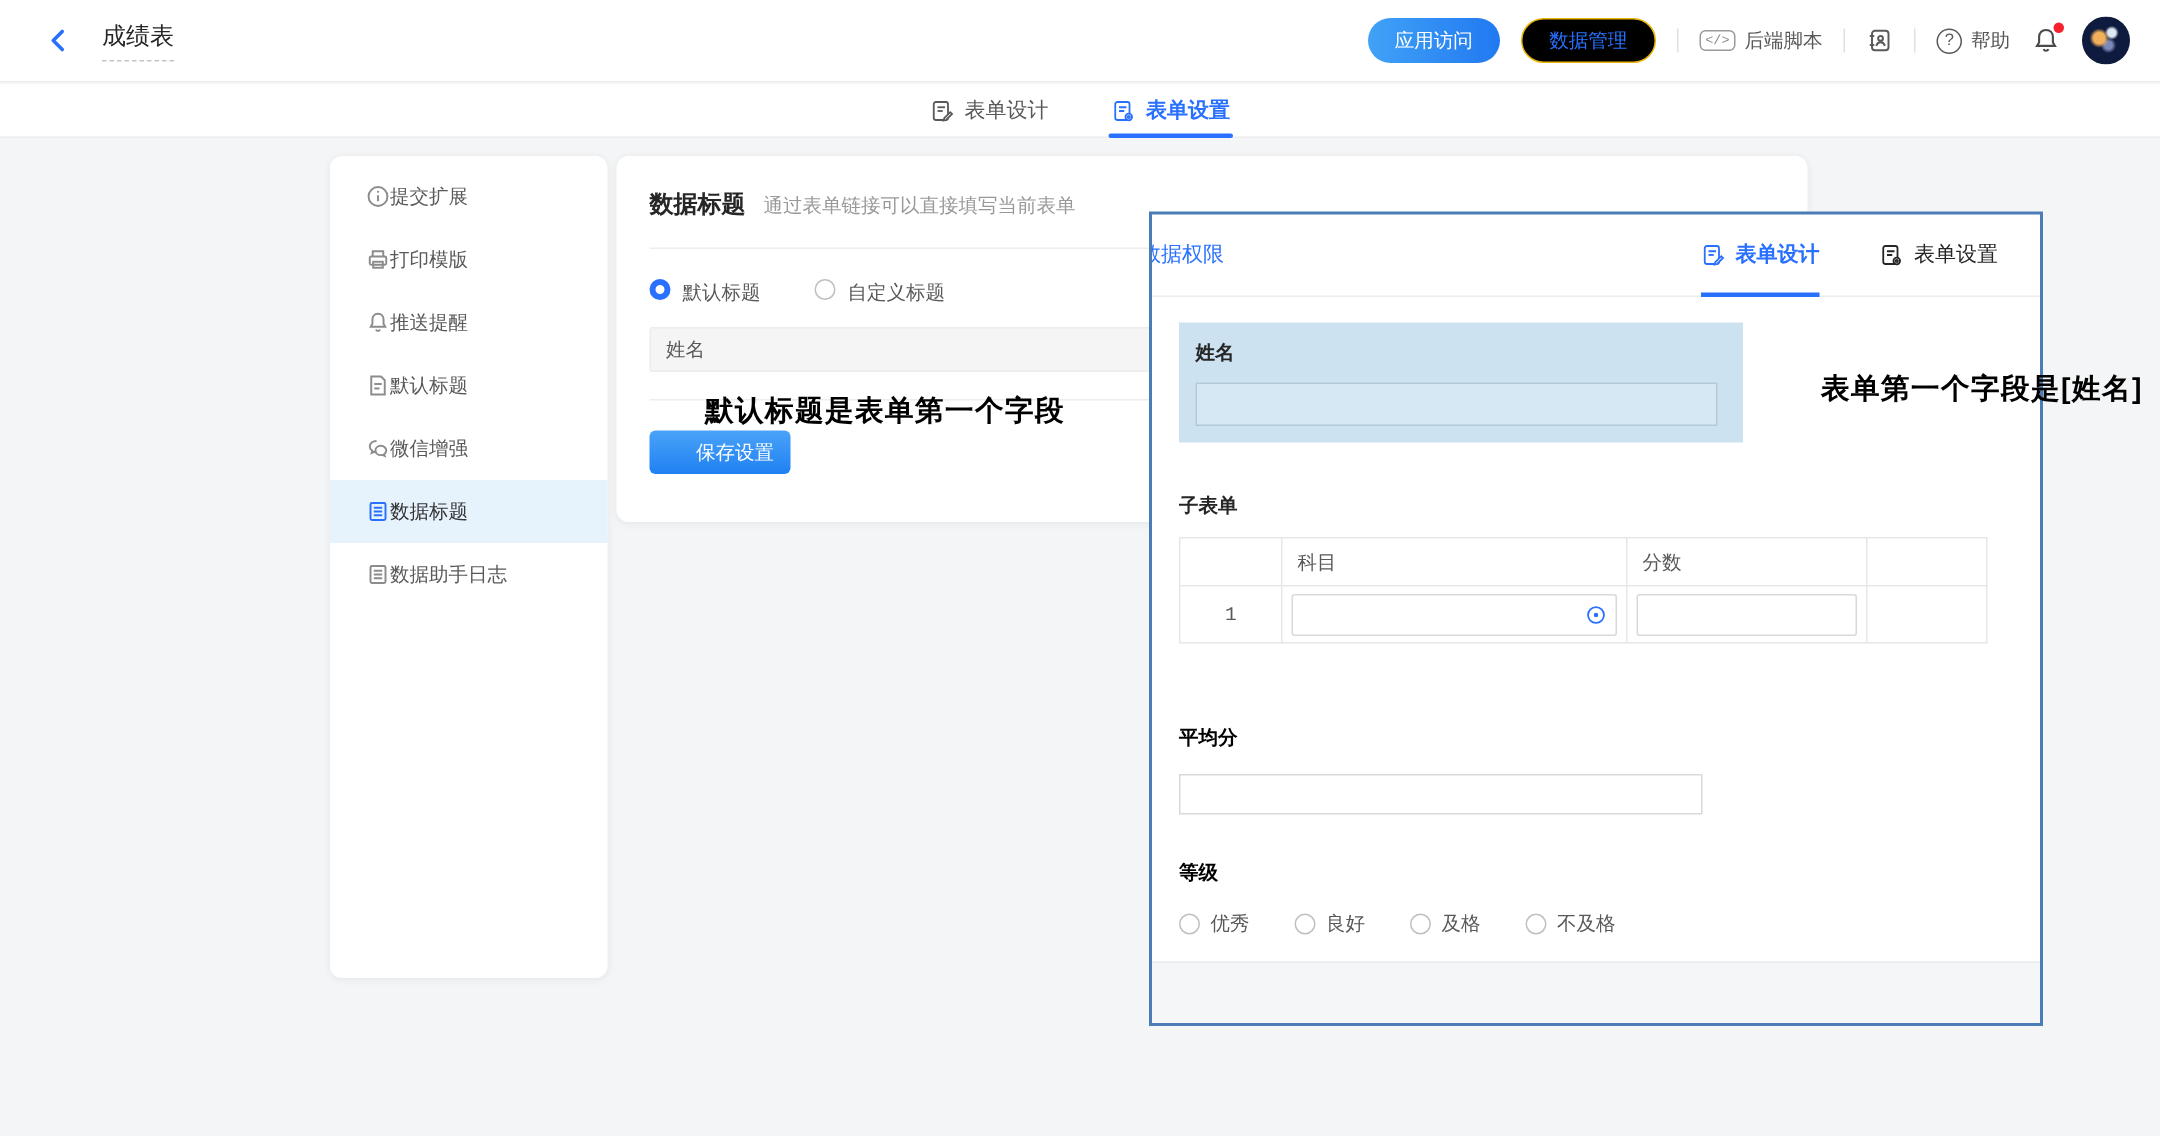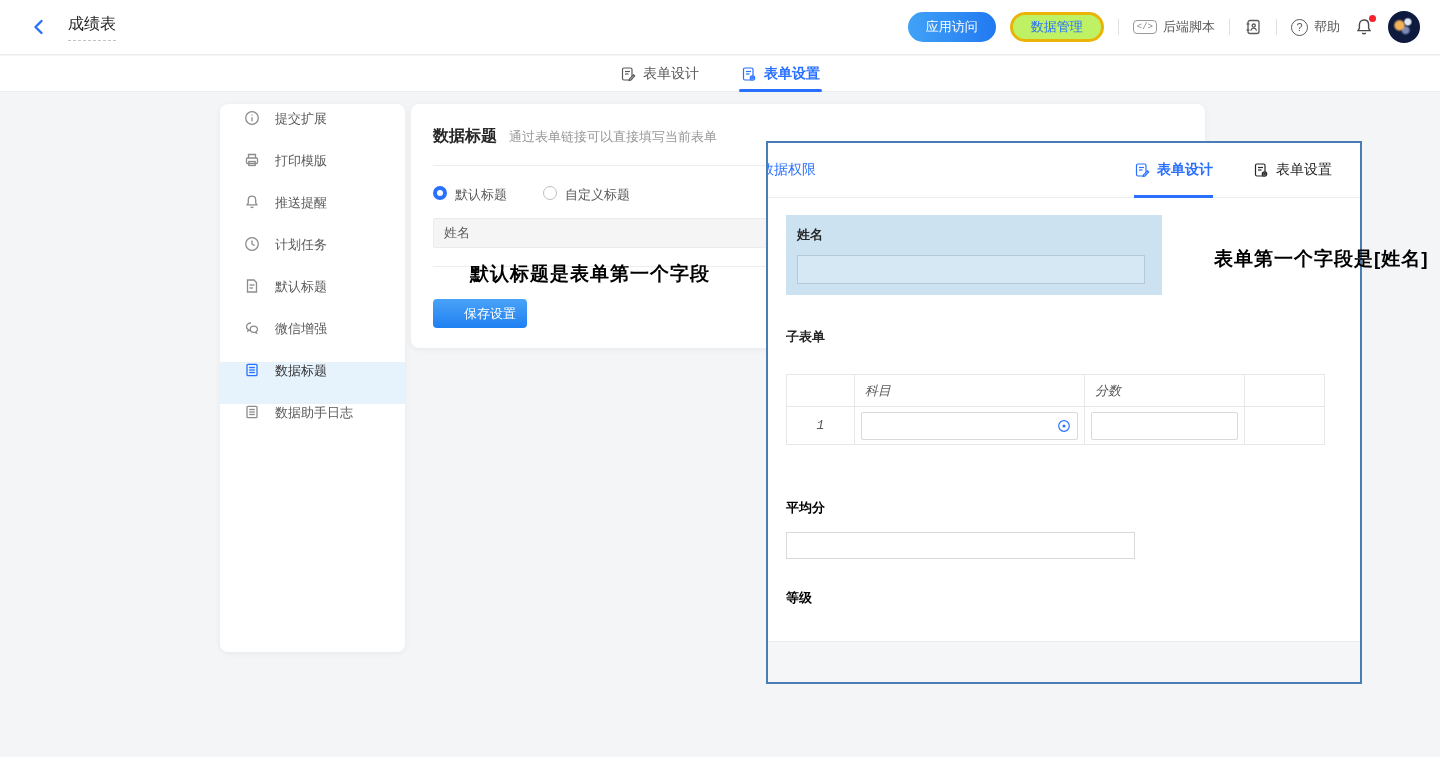--- a/index.html
+++ b/index.html
@@ -8,78 +8,78 @@
   .stage { position:relative; width:1440px; height:757px; }
 
   
   .topbar { position:absolute; left:0; top:0; width:1440px; height:55px; background:#fff; border-bottom:1px solid #ececec; display:flex; align-items:center; justify-content:space-between; padding:0 20px 0 30px; z-index:20; }
   .topbar-left { display:flex; align-items:center; gap:20px; }
   .back-btn { display:flex; align-items:center; cursor:pointer; }
   .doc-title { font-size:16px; color:#262626; padding-bottom:5px; border-bottom:1px dashed #c4c4c4; }
   .topbar-right { display:flex; align-items:center; gap:14px; }
   .pill { height:30px; padding:0 18px; border-radius:16px; font-size:13px; display:flex; align-items:center; cursor:pointer; }
   .pill-primary { color:#fff; background:linear-gradient(90deg,#41a2f7,#2179f1); border:none; }
-  .pill-outline { color:#2970ff; background:#bef264; border:3px solid #eab308; }
+  .pill-outline { color:#2970ff; background:#000000; border:1px solid #eab308; }
   .tb-sep { width:1px; height:16px; background:#e0e0e0; }
   .tb-item { display:flex; align-items:center; gap:6px; font-size:13px; color:#595959; cursor:pointer; }
   .code-badge { font-size:9px; color:#8c8c8c; border:1.2px solid #9a9a9a; border-radius:4px; padding:1px 3px; font-family:"Liberation Mono","DejaVu Sans Mono",monospace; }
   .circle-q { width:17px; height:17px; border:1.3px solid #595959; border-radius:50%; display:flex; align-items:center; justify-content:center; font-size:11px; color:#595959; }
   .bell-wrap { position:relative; display:flex; cursor:pointer; }
   .bell-dot { position:absolute; right:-2px; top:-2px; width:7px; height:7px; background:#f5222d; border-radius:50%; }
   .avatar { width:32px; height:32px; border-radius:50%; cursor:pointer;
     background: radial-gradient(circle at 36% 45%, #f2b05a 0 14%, rgba(242,176,90,0) 24%),
                 radial-gradient(circle at 62% 34%, #dfe7f2 0 9%, rgba(223,231,242,0) 16%),
                 radial-gradient(circle at 55% 60%, #7b89b8 0 10%, rgba(123,137,184,0) 20%),
                 #0e1b3e; }
 
   
   .tabbar { position:absolute; left:0; top:56px; width:1440px; height:36px; background:#fff; border-bottom:1px solid #ececec; display:flex; align-items:center; justify-content:center; gap:42px; z-index:15; }
   .tab { position:relative; height:36px; display:flex; align-items:center; gap:7px; font-size:14px; color:#595959; cursor:pointer; }
   .tab.active { color:#2970ff; font-weight:600; }
   .tab.active .tab-underline { position:absolute; left:-2px; right:-2px; bottom:0; height:3px; background:#2970ff; border-radius:2px; }
 
   
   .sidebar { position:absolute; left:220px; top:104px; width:185px; height:548px; background:#fff; border-radius:8px; box-shadow:0 1px 6px rgba(0,0,0,0.06); padding-top:6px; z-index:2; }
-  .side-item { height:42px; display:flex; align-items:flex-start; gap:15px; padding-left:24px; font-size:13px; color:#595959; cursor:pointer; }
+  .side-item { height:42px; display:flex; align-items:center; padding-left:24px; font-size:13px; color:#595959; cursor:pointer; }
   .side-item .si-icon { display:flex; color:#8c8c8c; }
   .side-item.active { background:#e6f2fc; color:#333; }
   .side-item.active .si-icon { color:#2970ff; }
 
   
   .main-card { position:absolute; left:411px; top:104px; width:794px; height:244px; background:#fff; border-radius:8px; box-shadow:0 1px 6px rgba(0,0,0,0.06); padding:22px; z-index:1; }
   .mc-head { display:flex; align-items:baseline; gap:12px; }
   .mc-title { font-size:16px; font-weight:700; color:#262626; }
   .mc-sub { font-size:13px; color:#999; }
   .mc-divider { height:1px; background:#ededed; margin:18px 0 0 0; }
   .radio-row { display:flex; align-items:center; gap:36px; margin-top:20px; }
   .radio-item { display:flex; align-items:flex-start; gap:8px; font-size:13px; color:#595959; cursor:pointer; }
   .radio-dot { width:14px; height:14px; border-radius:50%; background:#fff; border:1px solid #bfbfbf; }
   .radio-dot.checked { border:4.5px solid #2970ff; }
   .gray-field { margin-top:14px; width:750px; height:30px; background:#f5f5f5; border:1px solid #ececec; border-radius:2px; display:flex; align-items:center; padding:0 10px; font-size:13px; color:#595959; }
-  .save-btn { margin-top:32px; width:94px; height:29px; border:none; border-radius:4px; color:#fff; font-size:13px; background:linear-gradient(180deg,#4aa3f8,#1f80f2); cursor:pointer;padding-left:20px; }
+  .save-btn { margin-top:20px; width:94px; height:29px; border:none; border-radius:4px; color:#fff; font-size:13px; background:linear-gradient(180deg,#4aa3f8,#1f80f2); cursor:pointer;padding-left:20px; }
 
   
   .annot { position:absolute; font-weight:800; color:#000; font-size:19px; letter-spacing:1px; z-index:12; font-family:"Liberation Sans","DejaVu Sans",sans-serif; }
   .annot1 { left:470px; top:261px; }
   .annot2 { left:1214px; top:246px; }
 
   
   .overlay { position:absolute; left:766px; top:141px; width:596px; height:543px; background:#fff; border:2px solid #4a7cb5; z-index:8; display:flex; flex-direction:column; overflow:hidden; }
   .ov-header { height:55px; border-bottom:1px solid #ececec; display:flex; align-items:center; justify-content:space-between; padding-right:28px; flex:none; }
   .ov-left-title { color:#2970ff; font-size:14px; margin-left:-8px; white-space:nowrap; }
   .ov-tabs { display:flex; gap:40px; }
   .ov-tab { position:relative; height:55px; display:flex; align-items:center; gap:7px; font-size:14px; color:#262626; cursor:pointer; }
   .ov-tab.active { color:#2970ff; font-weight:600; }
   .ov-tab.active .tab-underline { position:absolute; left:0; right:0; bottom:0; height:3px; background:#2970ff; }
   .ov-body { flex:1; padding:17px 18px 0 18px; position:relative; }
   .field-highlight { width:376px; background:#cde2f0; padding:11px; }
   .fh-label { font-size:13px; color:#262626; font-weight:600; }
   .fh-input { margin-top:11px; width:348px; height:29px; background:#d6e8f4; border:1px solid #b3c9d9; }
   .sub-label { font-size:13px; font-weight:700; color:#262626; margin-top:33px; }
-  .subtable { margin-top:28px; width:538px; border-collapse:collapse; table-layout:fixed;font-style:italic; }
+  .subtable { margin-top:12px; width:538px; border-collapse:collapse; table-layout:fixed; }
   .subtable th, .subtable td { border:1px solid #e7e7e7; font-weight:400; }
   .subtable th { height:32px; text-align:left; padding-left:10px; font-size:13px; color:#595959; }
   .subtable td { height:38px; }
   .rownum { text-align:center; font-size:13px; color:#595959; font-family:"Liberation Mono","DejaVu Sans Mono",monospace; }
   .cell-input-wrap { display:flex; align-items:center; padding:0 6px; }
   .cell-input { position:relative; height:28px; border:1px solid #d9d9d9; border-radius:2px; background:#fff; flex:1; display:flex; align-items:center; justify-content:flex-end; padding-right:6px; }
   .plain-label { font-size:13px; font-weight:700; color:#000000; }
   .avg-input { margin-top:15px; width:349px; height:27px; border:1px solid #d9d9d9; background:#fff; }
   .grade-row { display:flex; gap:30px; margin-top:16px; }
   .grade-item { display:flex; align-items:center; gap:7px; font-size:13px; color:#595959; cursor:pointer; }
@@ -191,29 +191,20 @@
       <span>打印模版</span>
     </div>
     <div class="side-item">
       <span class="si-icon">
         <svg width="16" height="16" viewBox="0 0 16 16" fill="none" stroke="currentColor" stroke-width="1.3">
             <path d="M8 2.2c-2.3 0-3.7 1.7-3.7 3.8v2.9L3.2 10.8h9.6L11.7 8.9V6C11.7 3.9 10.3 2.2 8 2.2z"></path>
             <path d="M6.7 12.6a1.35 1.35 0 0 0 2.6 0"></path>
           </svg>
       </span>
       <span>推送提醒</span>
-    </div>
-    <div class="side-item">
-      <span class="si-icon">
-        <svg width="16" height="16" viewBox="0 0 16 16" fill="none" stroke="currentColor" stroke-width="1.3">
-            <circle cx="8" cy="8" r="6.3"></circle>
-            <path d="M8 4.5V8l2.6 1.6"></path>
-          </svg>
-      </span>
-      <span>计划任务</span>
     </div>
     <div class="side-item">
       <span class="si-icon">
         <svg width="16" height="16" viewBox="0 0 16 16" fill="none" stroke="currentColor" stroke-width="1.3">
             <path d="M3.5 2h6.5l2.5 2.5V14h-9z"></path>
             <line x1="5.5" y1="7" x2="10.5" y2="7"></line>
             <line x1="5.5" y1="10" x2="9" y2="10"></line>
           </svg>
       </span>
       <span>默认标题</span>
@@ -351,18 +342,36 @@
           </td>
           <td></td>
         </tr>
       </tbody>
         </table>
 
       <div class="plain-label" style="margin-top:54px;">平均分</div>
       <div class="avg-input"></div>
 
       <div class="plain-label" style="margin-top:30px;">等级</div>
+      <div class="grade-row">
+        <span class="grade-item">
+          <span class="grade-dot"></span>
+          <span>优秀</span>
+        </span>
+        <span class="grade-item">
+          <span class="grade-dot"></span>
+          <span>良好</span>
+        </span>
+        <span class="grade-item">
+          <span class="grade-dot"></span>
+          <span>及格</span>
+        </span>
+        <span class="grade-item">
+          <span class="grade-dot"></span>
+          <span>不及格</span>
+        </span>
+      </div>
     </div>
 
     <div class="ov-footer"></div>
   </div>
 
 </div>
 
 </body></html>

